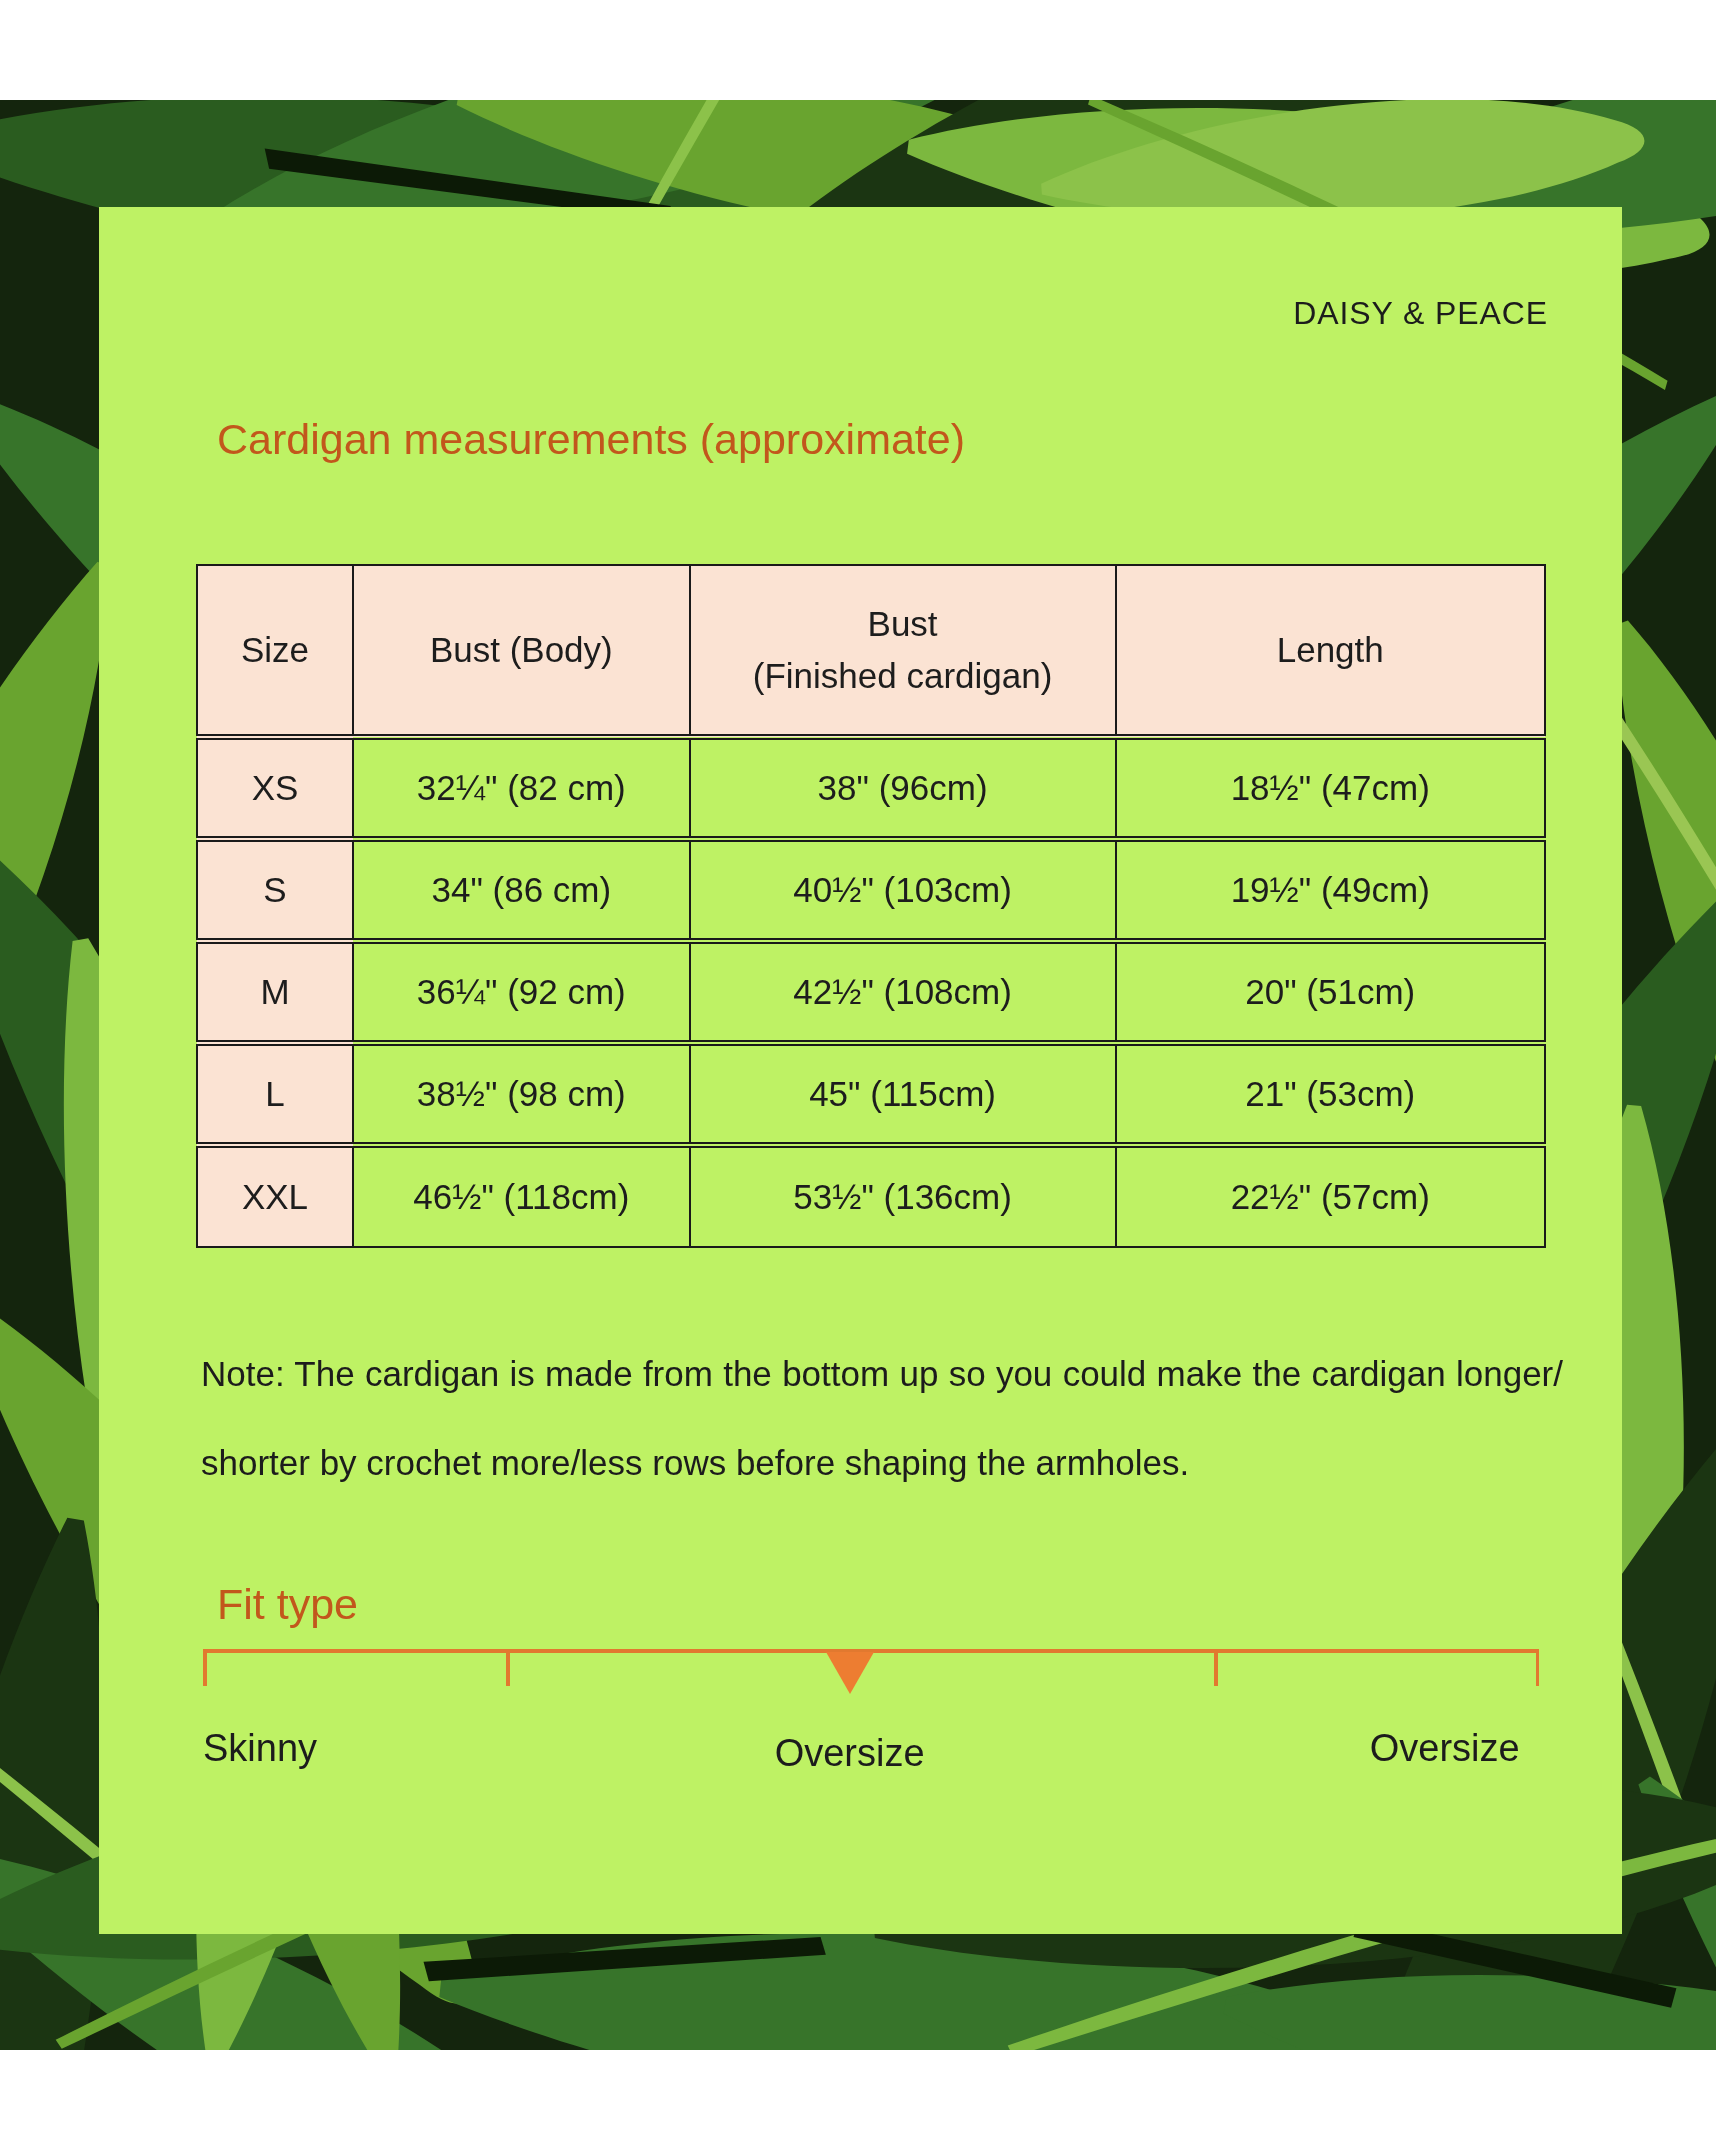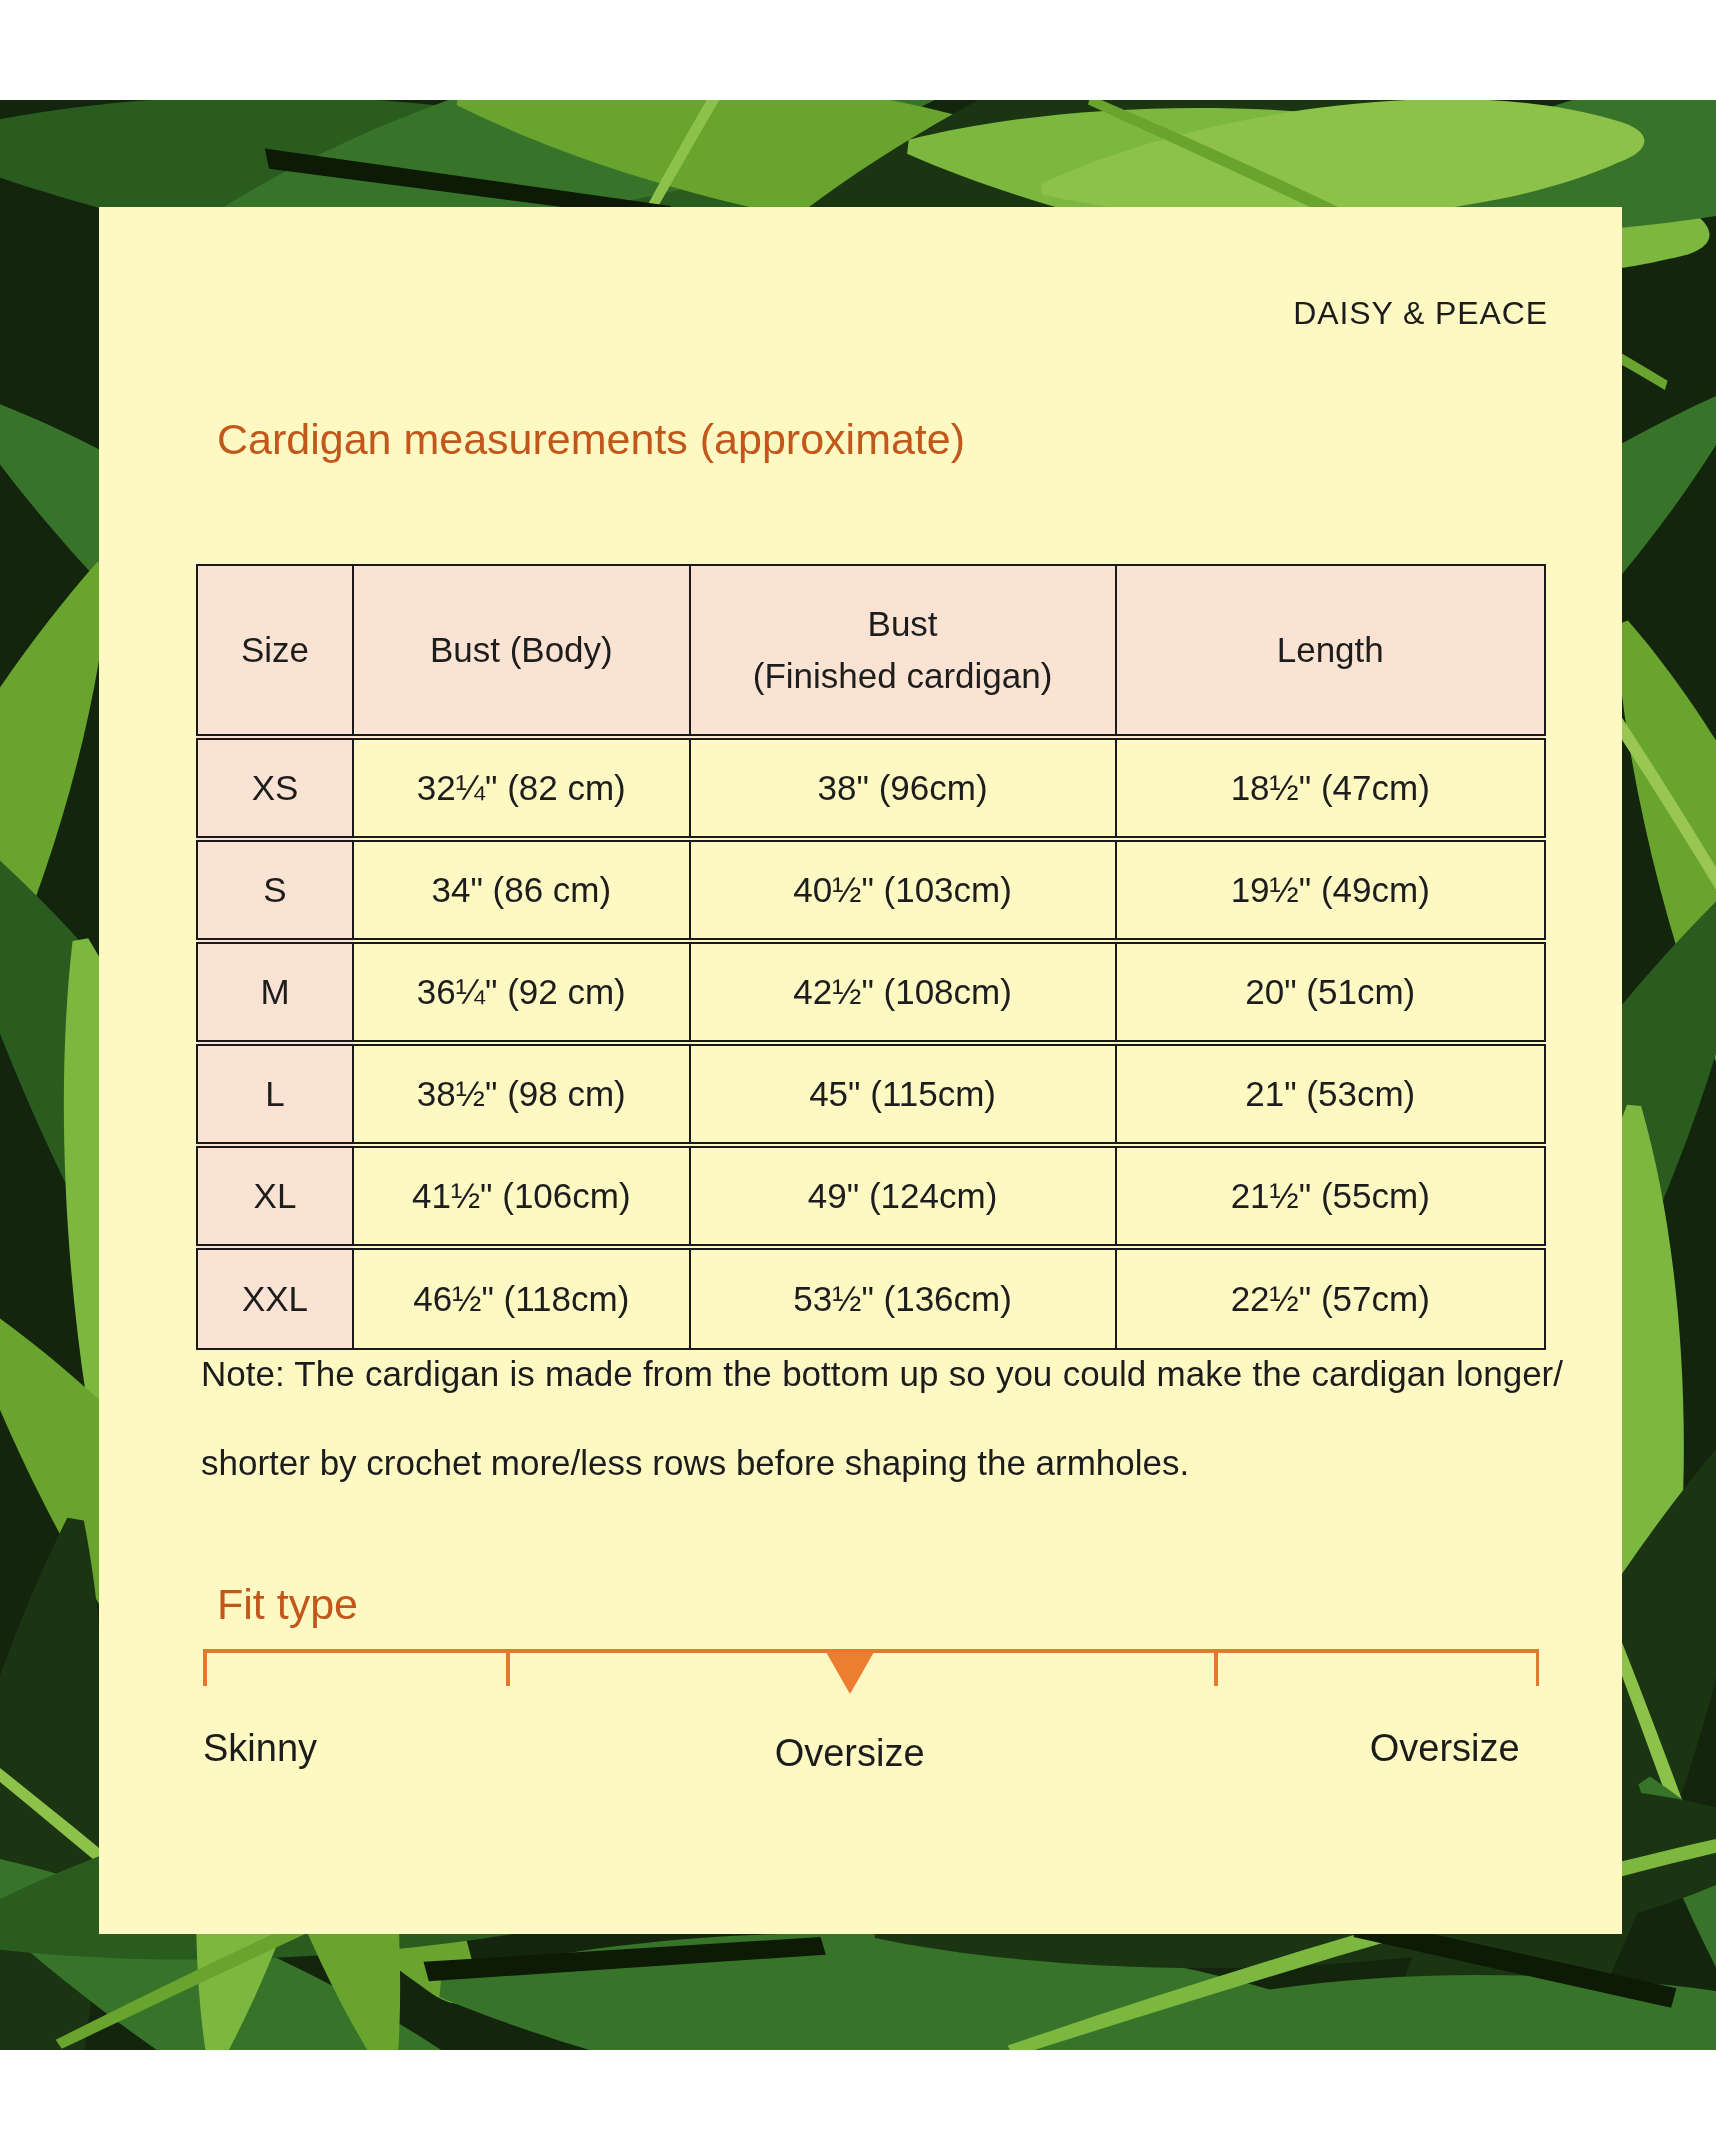--- a/index.html
+++ b/index.html
@@ -4,21 +4,21 @@
 <style>
   html,body{margin:0;padding:0;background:#ffffff;}
   .canvas{
     position:relative;width:1717px;height:2146px;overflow:hidden;
     background:#ffffff;font-family:"Liberation Sans","DejaVu Sans",sans-serif;color:#1f1f1f;
   }
   .leafband{position:absolute;left:0;top:100px;width:1717px;height:1950px;}
   .leafband svg{display:block;width:100%;height:100%;}
   .page{
     position:absolute;left:99px;top:207px;width:1523px;height:1727px;
-    background:#fef9c3;
+    background:#bef264;
   }
   .brand{
     position:absolute;top:88px;right:74px;
     font-size:32px;letter-spacing:0.9px;color:#1c1c1c;white-space:nowrap;
   }
   .title,.fit-heading{
     position:absolute;left:102px;margin:16px;font-weight:400;
     font-size:43px;color:#c2571c;white-space:nowrap;
   }
   .title{top:192px;}
@@ -166,26 +166,20 @@
             <td>42½" (108cm)</td>
             <td>20" (51cm)</td>
           </tr>
           <tr>
             <th>L</th>
             <td>38½" (98 cm)</td>
             <td>45" (115cm)</td>
             <td>21" (53cm)</td>
           </tr>
           <tr>
-            <th>XL</th>
-            <td>41½" (106cm)</td>
-            <td>49" (124cm)</td>
-            <td>21½" (55cm)</td>
-          </tr>
-          <tr>
             <th>XXL</th>
             <td>46½" (118cm)</td>
             <td>53½" (136cm)</td>
             <td>22½" (57cm)</td>
           </tr>
         </tbody>
     </table>
 
     <p class="note">Note: The cardigan is made from the bottom up so you could make the cardigan longer/ shorter by crochet more/less rows before shaping the armholes.</p>
 

